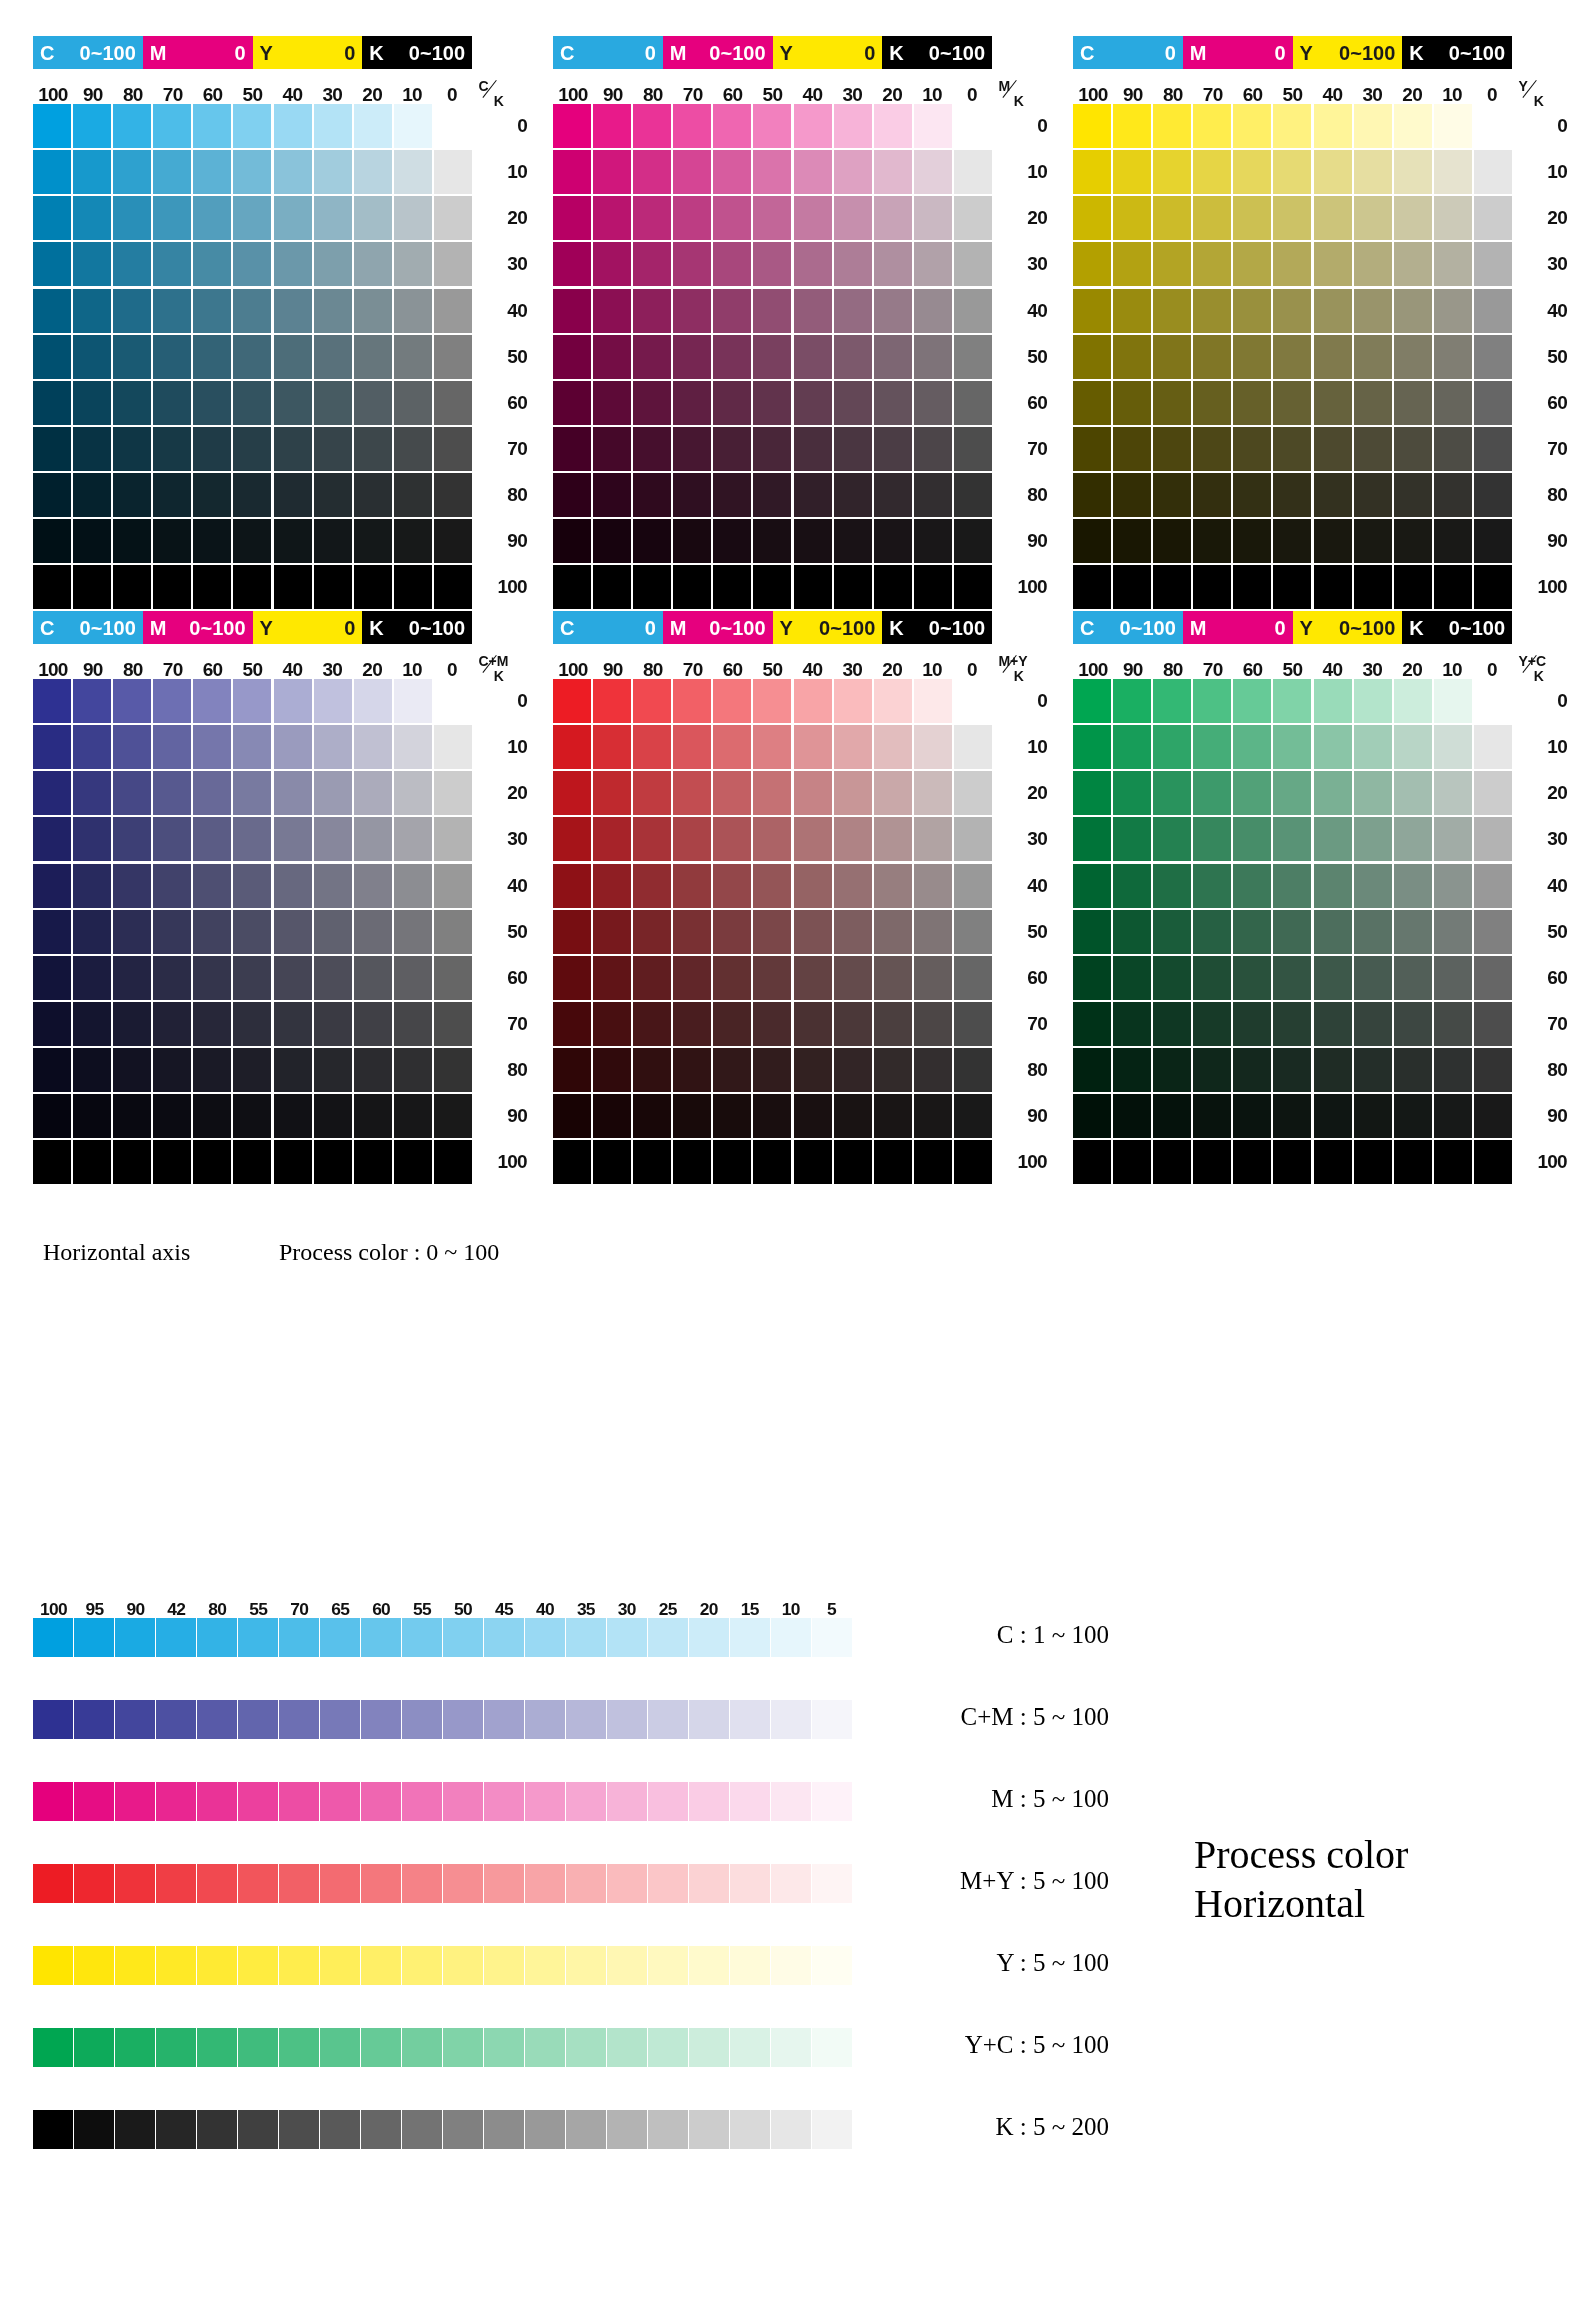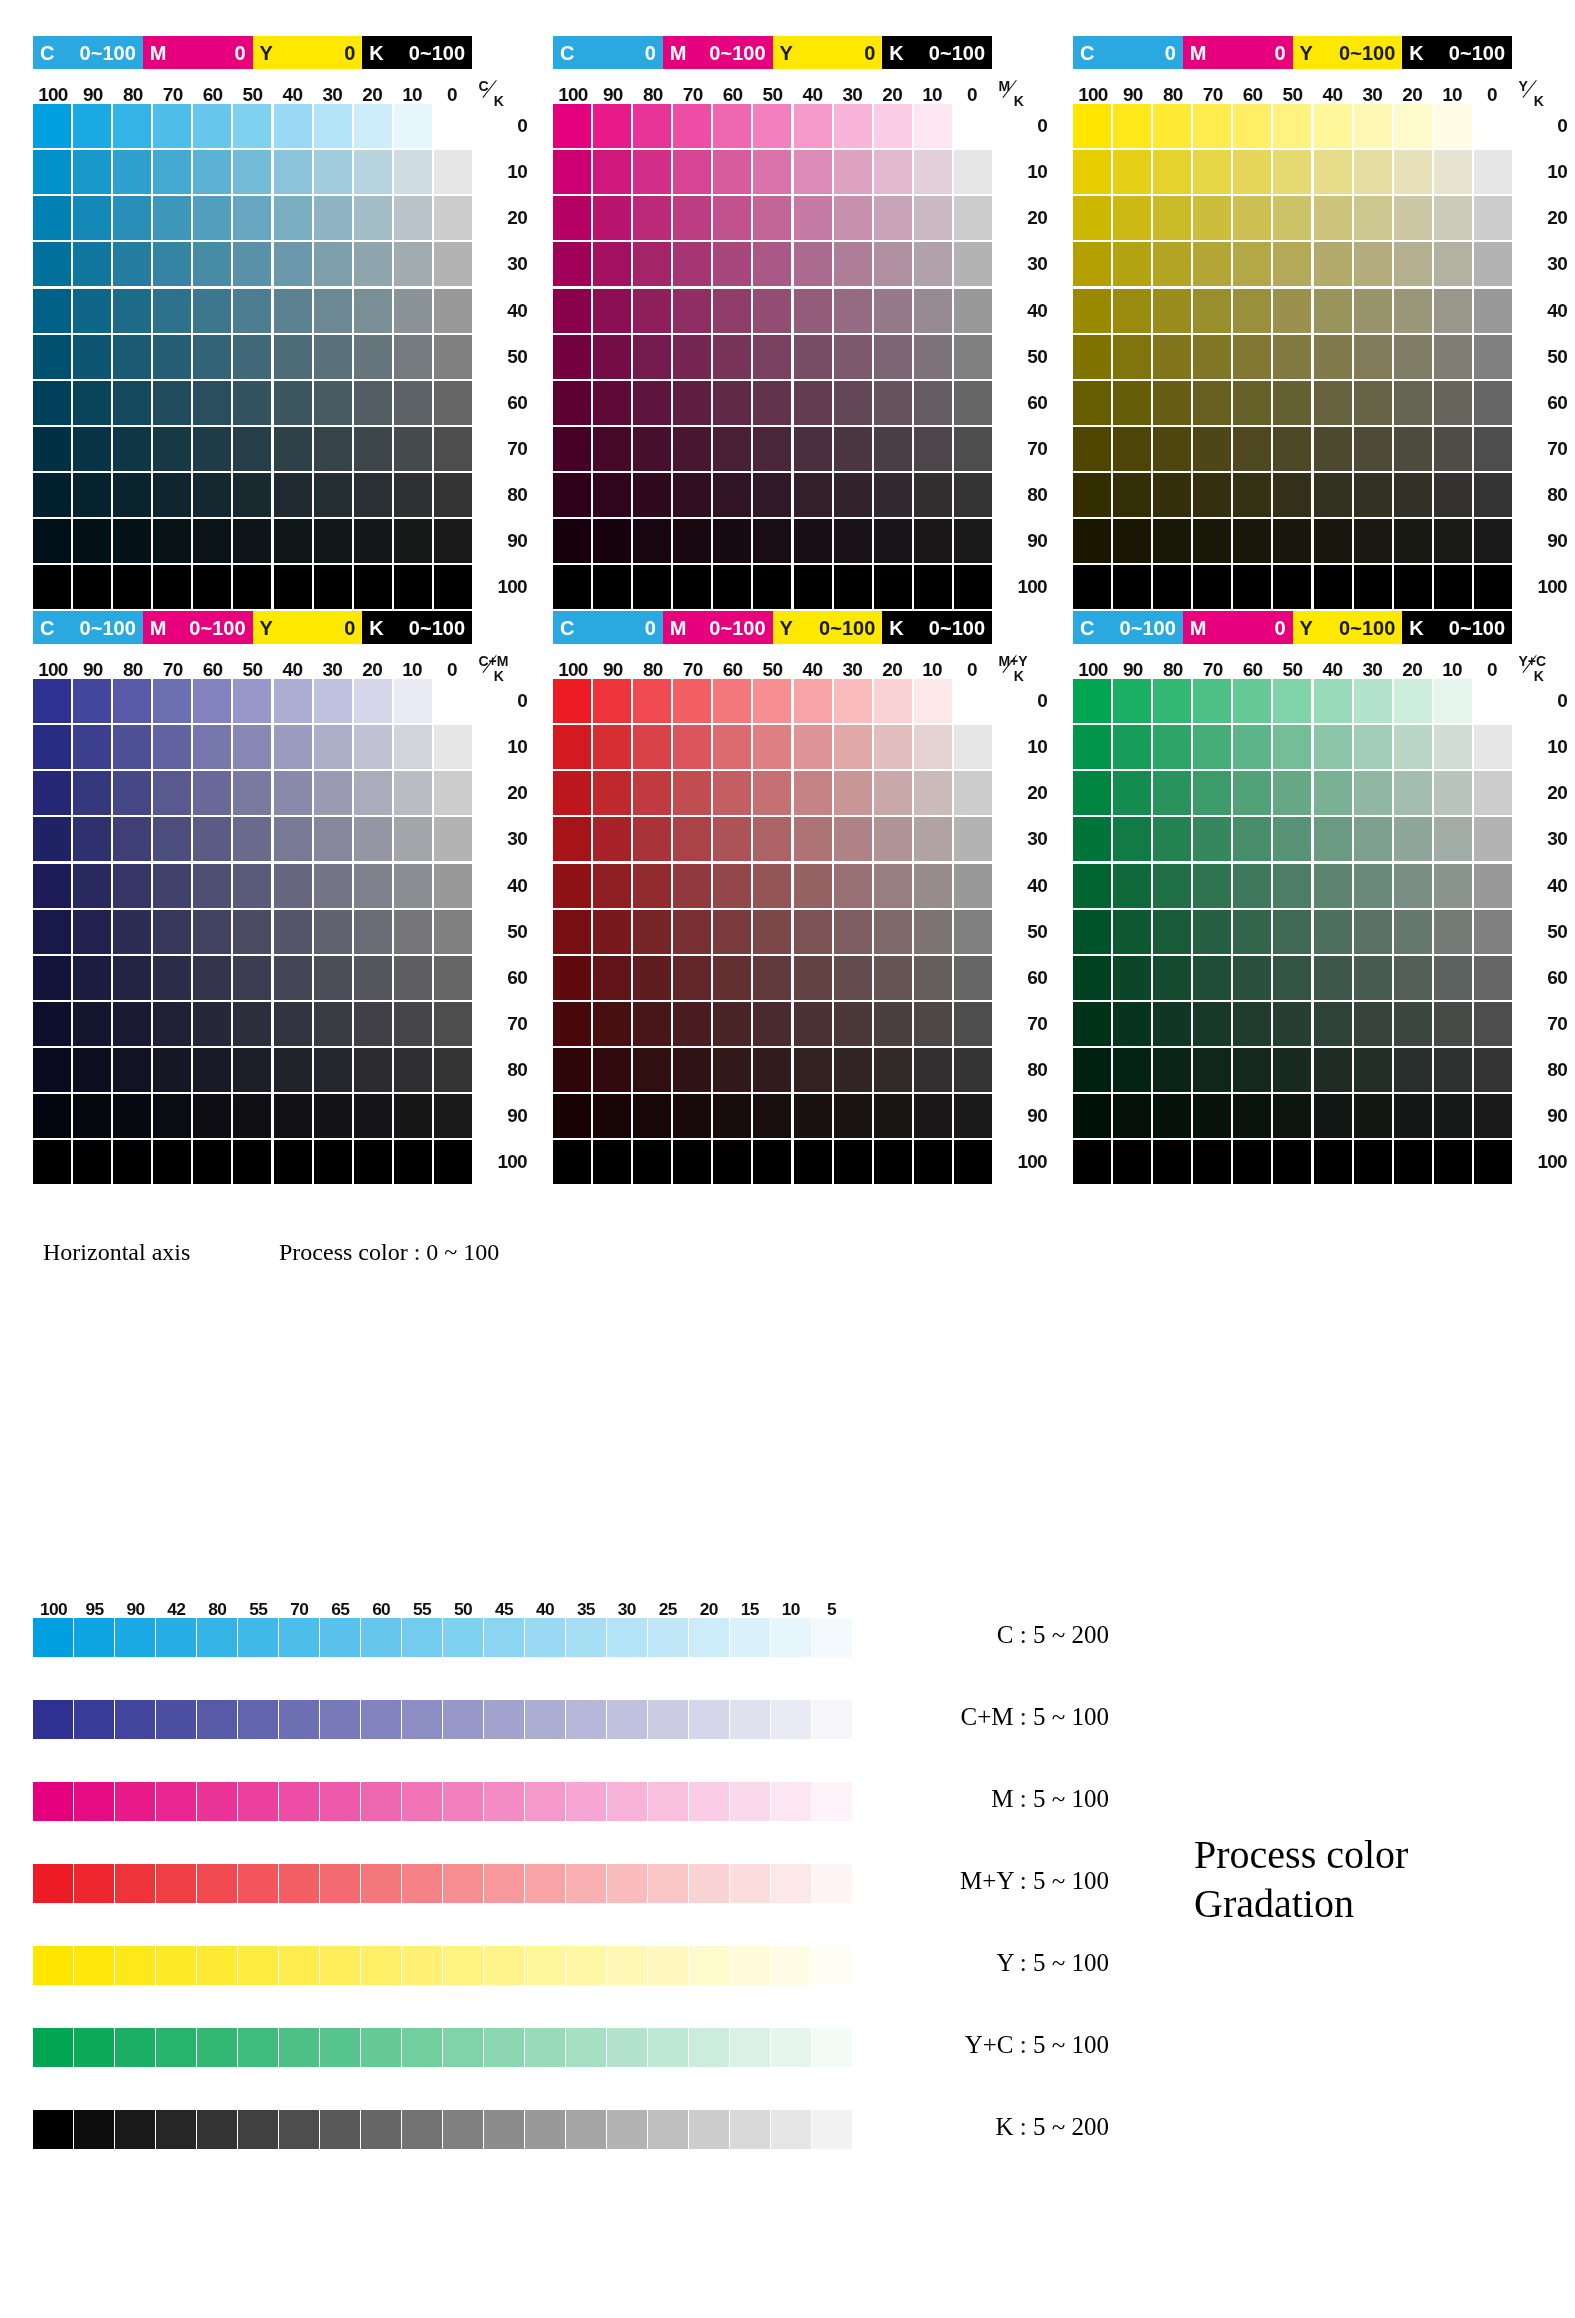--- a/index.html
+++ b/index.html
@@ -1329,21 +1329,21 @@
         <div class="gc" style="background: rgb(140, 212, 241);"></div>
         <div class="gc" style="background: rgb(153, 217, 243);"></div>
         <div class="gc" style="background: rgb(166, 222, 244);"></div>
         <div class="gc" style="background: rgb(179, 227, 246);"></div>
         <div class="gc" style="background: rgb(191, 231, 247);"></div>
         <div class="gc" style="background: rgb(204, 236, 249);"></div>
         <div class="gc" style="background: rgb(217, 241, 250);"></div>
         <div class="gc" style="background: rgb(230, 246, 252);"></div>
         <div class="gc" style="background: rgb(242, 250, 253);"></div>
       </div>
-      <div class="gradlabel">C : 5 ~ 200</div>
+      <div class="gradlabel">C : 1 ~ 100</div>
     </div>
     <div class="gradrow">
       <div class="gradstrip">
         <div class="gc" style="background: rgb(46, 49, 146);"></div>
         <div class="gc" style="background: rgb(56, 59, 151);"></div>
         <div class="gc" style="background: rgb(67, 70, 157);"></div>
         <div class="gc" style="background: rgb(77, 80, 162);"></div>
         <div class="gc" style="background: rgb(88, 90, 168);"></div>
         <div class="gc" style="background: rgb(98, 101, 173);"></div>
         <div class="gc" style="background: rgb(109, 111, 179);"></div>
@@ -1485,15 +1485,15 @@
         <div class="gc" style="background: rgb(217, 217, 217);"></div>
         <div class="gc" style="background: rgb(230, 230, 230);"></div>
         <div class="gc" style="background: rgb(242, 242, 242);"></div>
       </div>
       <div class="gradlabel">K : 5 ~ 200</div>
     </div>
   </div>
 
 <div class="gradtitle">
   <div>Process color</div>
-  <div>Gradation</div>
+  <div>Horizontal</div>
 </div>
 
 
 </body></html>

